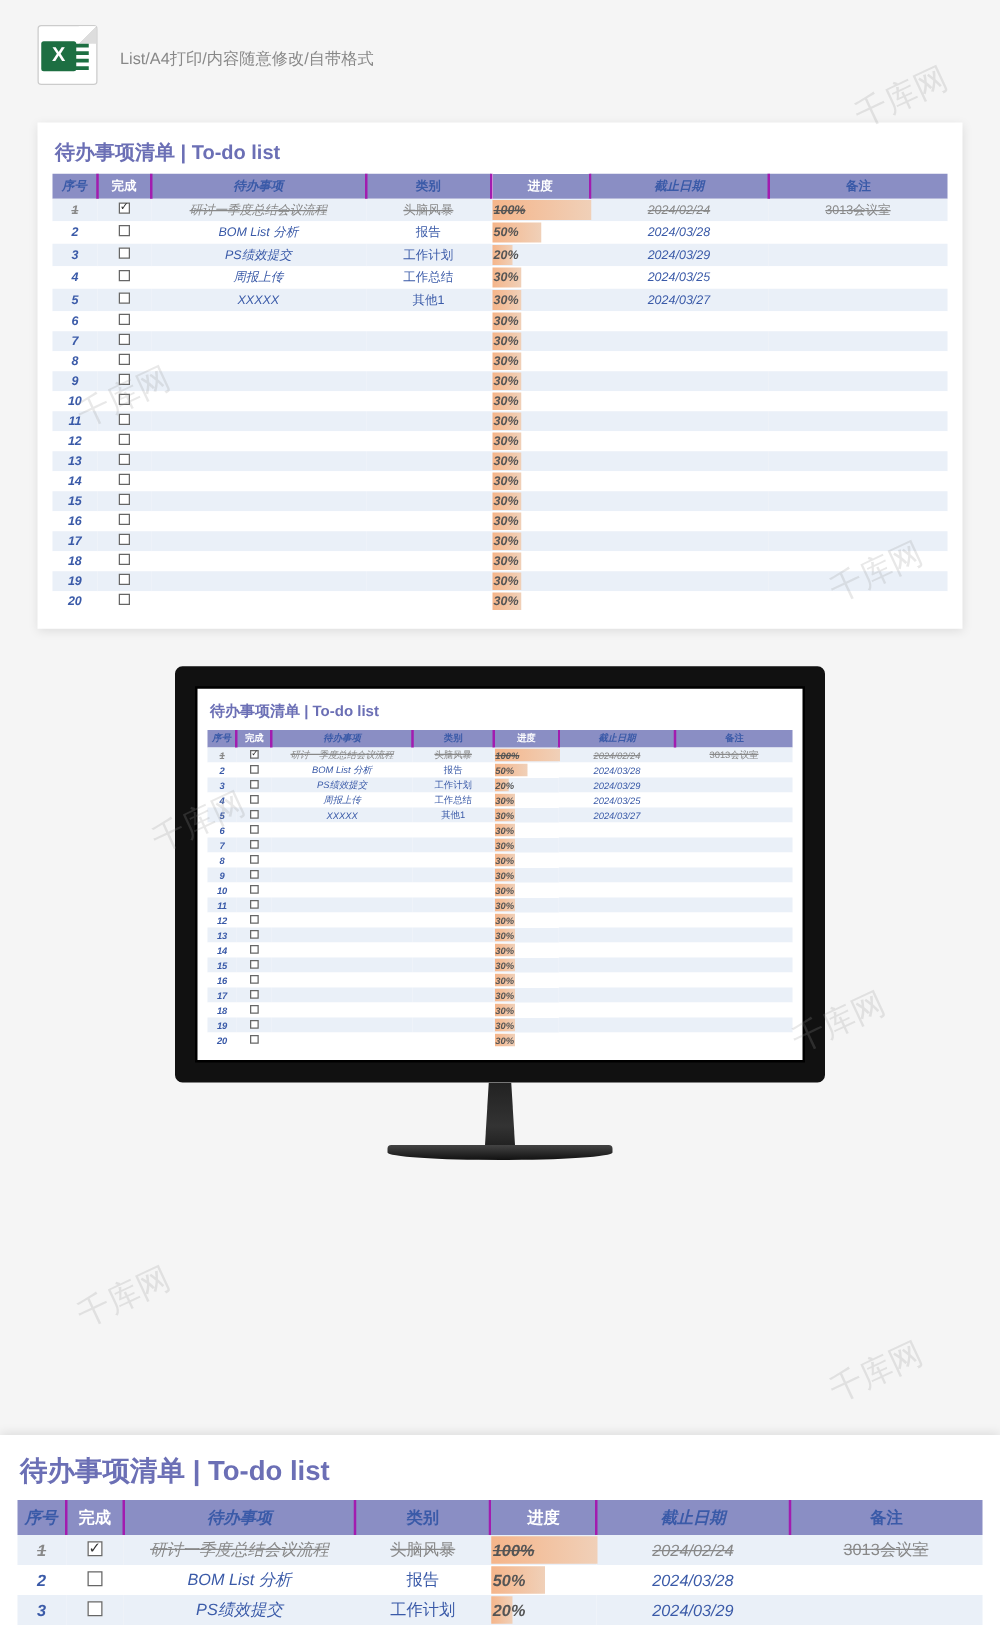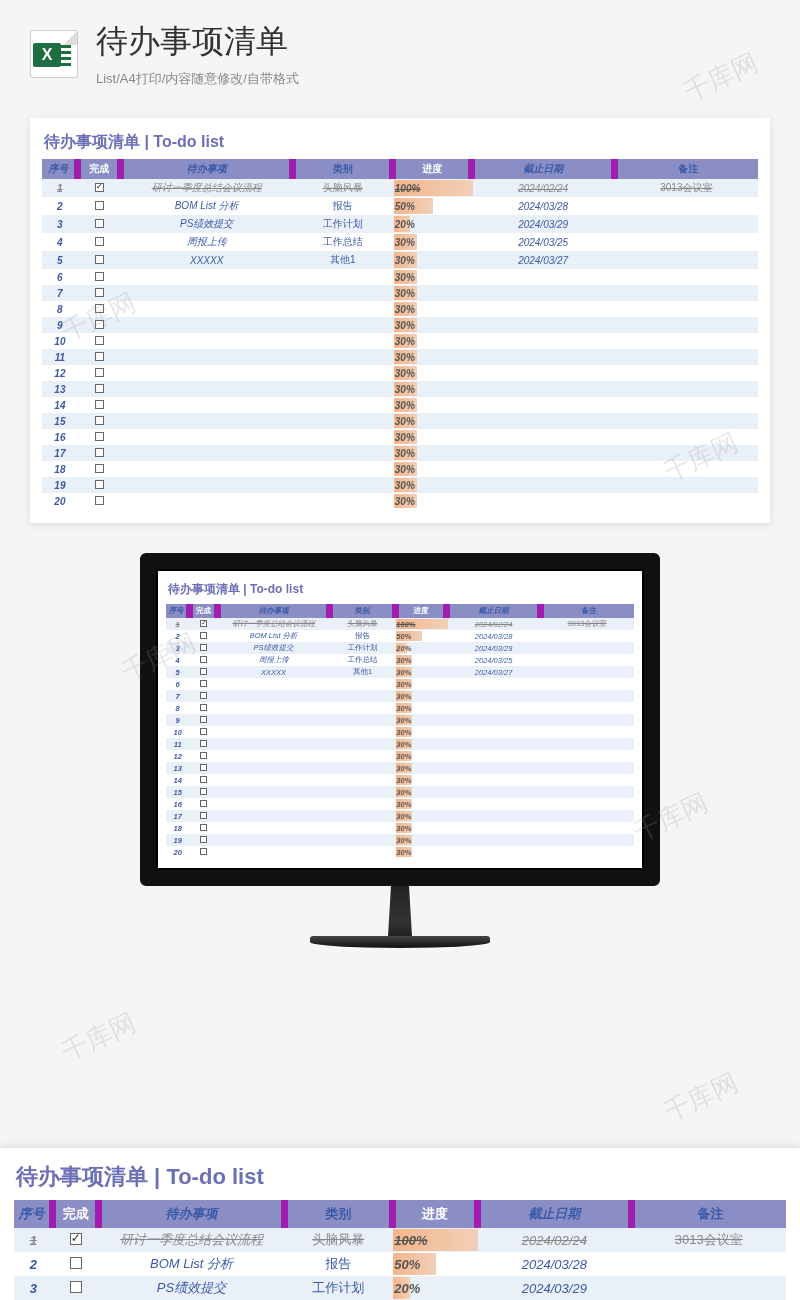--- a/index.html
+++ b/index.html
@@ -65,21 +65,21 @@
     font-size: 16px;
     padding: 4px 2px 6px 2px;
   }
   table { width: 100%; border-collapse: collapse; font-size: 10px; }
   thead th {
     background: #8a8ec4;
     color: #fff;
     font-weight: bold;
     padding: 3px 2px;
     text-align: center;
-    border-right: 7px solid #a21caf;
+    border-right: 2px solid #a21caf;
   }
   thead th:last-child { border-right: none; }
   tbody td {
     padding: 2px 2px;
     text-align: center;
     height: 16px;
     vertical-align: middle;
     color: #4a5a7a;
   }
   tbody tr:nth-child(odd) td { background: #eaf0f8; }
@@ -189,21 +189,20 @@
   <div class="excel-icon">
     <div class="x">X</div>
     <div class="lines">
         <div></div>
         <div></div>
         <div></div>
         <div></div>
       </div>
   </div>
   <div>
-    <div class="title">待办事项清单</div>
     <div class="subtitle">List/A4打印/内容随意修改/自带格式</div>
   </div>
 </div>
 
 <div class="panel">
   <div class="sheet-title">待办事项清单 | To-do list</div>
   <table>
     <thead>
         <tr>
       <th class="col-seq">序号</th>

